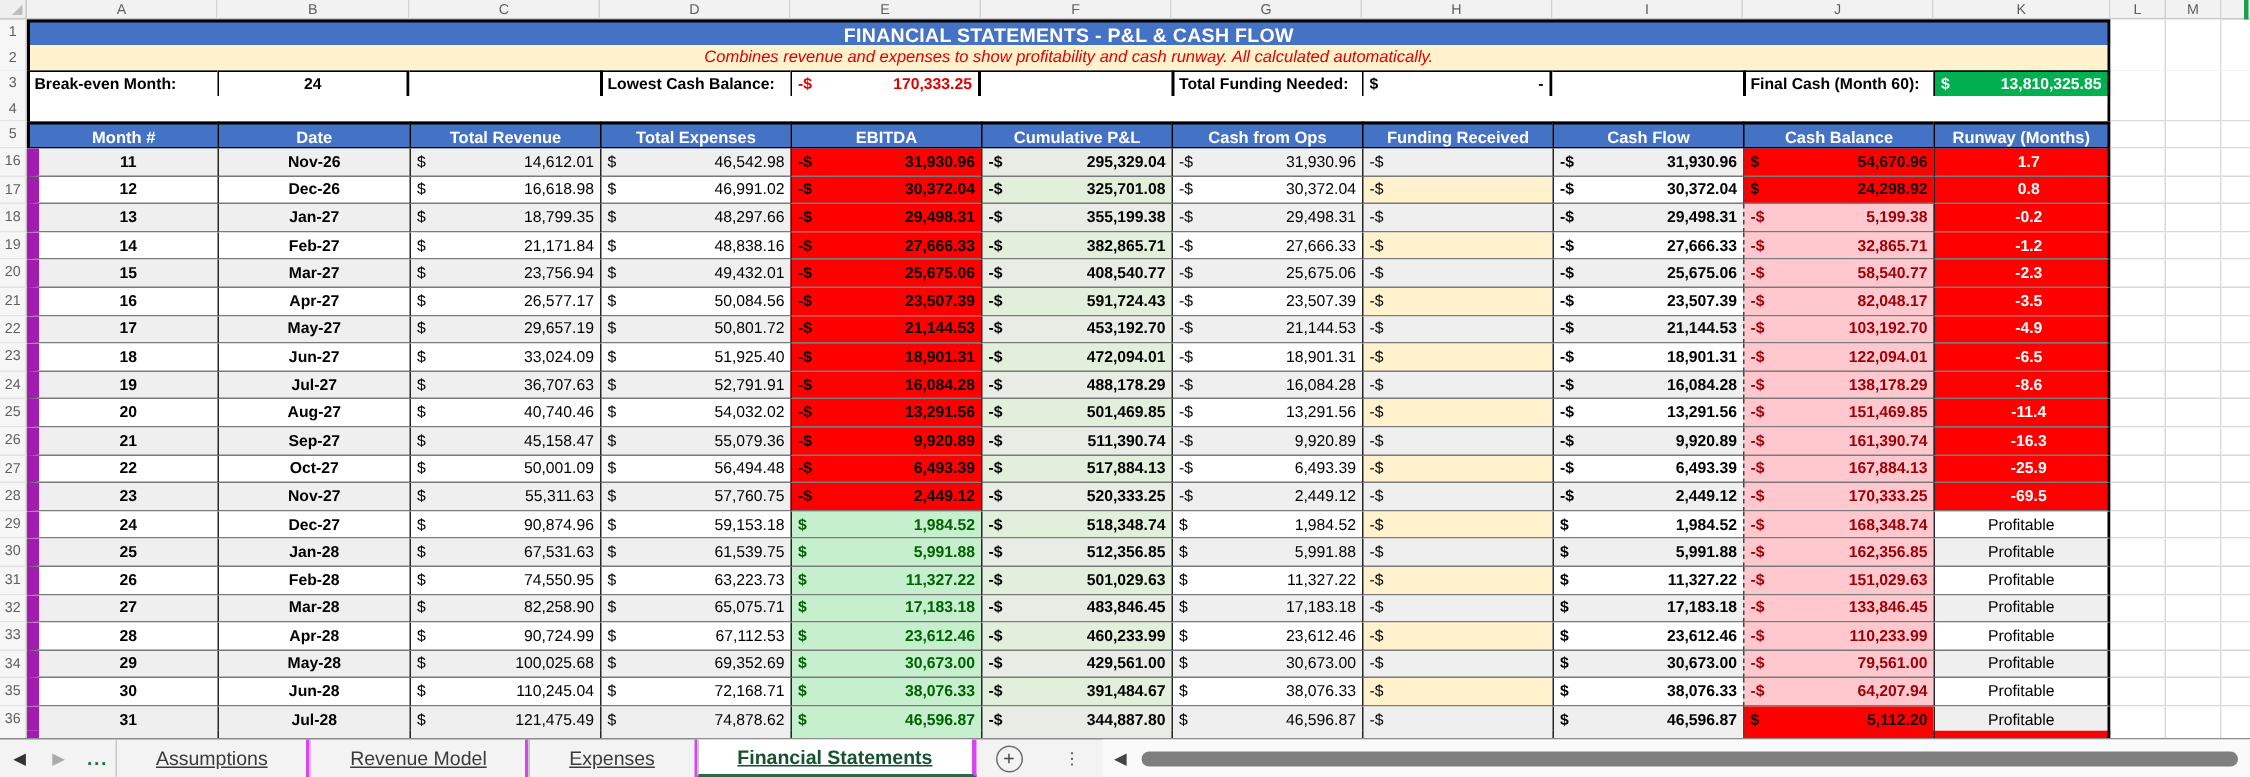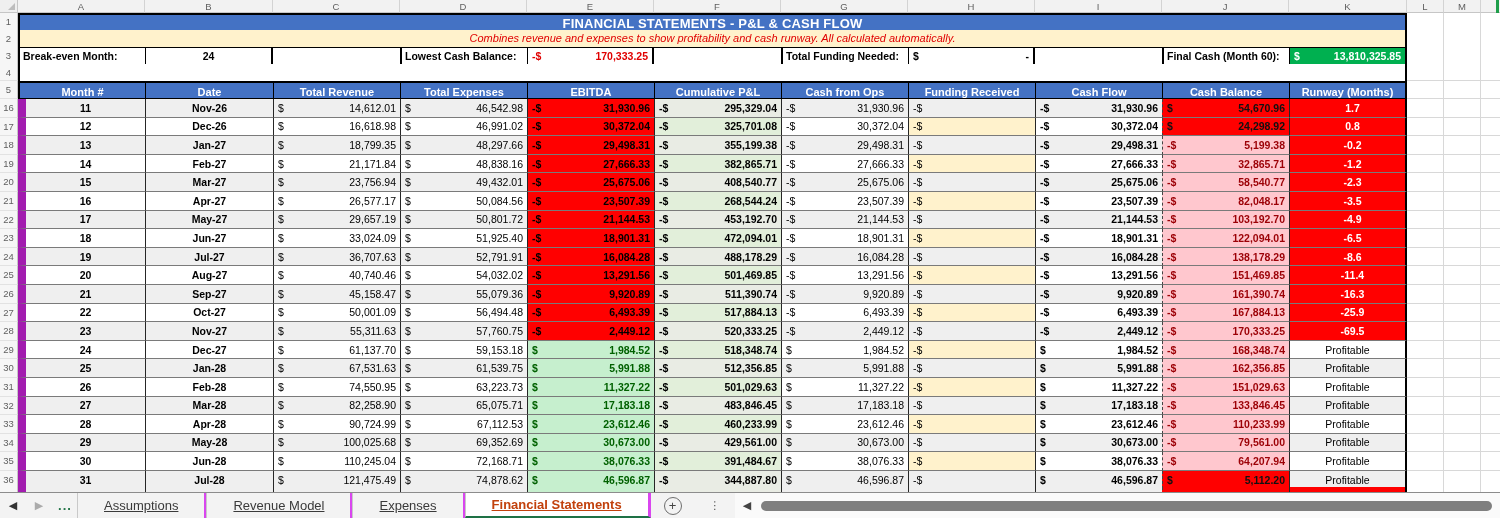--- a/index.html
+++ b/index.html
@@ -77,21 +77,21 @@
   #sliver { height:5px; overflow:hidden; }
   #sliver .c { border-bottom:none; }
 
   
   #tabbar { position:absolute; left:0; bottom:0; width:1500px; height:26px; background:#F3F3F3; border-top:1px solid #8C8C8C;
     display:flex; align-items:stretch; font-size:13px; color:#3a3a3a; }
   .navarr { width:26px; display:flex; align-items:center; justify-content:center; font-size:11px; color:#333; cursor:default; }
   .navarr.dim { color:#ABABAB; }
   #moredots { width:26px; display:flex; align-items:center; justify-content:center; font-weight:bold; color:#217346; letter-spacing:1px; }
   .tab { display:flex; align-items:center; padding:0 26px; border-right:3px solid #d946ef; border-left:1px solid #C9C9C9; margin-left:-1px; white-space:nowrap;text-decoration:underline; }
-  .tab.active { background:#fff; color:#c2410c; font-weight:bold; border-bottom:2px solid #1E7145; }
+  .tab.active { background:#fff; color:#14532d; font-weight:bold; border-bottom:2px solid #1E7145; }
   #addsheet { width:44px; display:flex; align-items:center; justify-content:center; }
   #addsheet .circ { width:18px; height:18px; border:1px solid #6e6e6e; border-radius:50%; display:flex; align-items:center; justify-content:center; font-size:13px; color:#444; line-height:1; }
   #kebab { width:40px; display:flex; align-items:center; justify-content:center; color:#555; font-size:11px; letter-spacing:0; }
   #scrolltrack { flex:1; position:relative; background:#FAFAFA; margin:0; }
   #scrollarrow { position:absolute; left:8px; top:6px; font-size:11px; color:#444; }
   #scrollthumb { position:absolute; left:26px; right:8px; top:8px; height:10px; background:#7F7F7F; border-radius:5px; }
 </style>
 </head>
 <body>
 
@@ -404,21 +404,21 @@
         <div class="c cm">
           <div class="">$</div>
           <div class="">50,084.56</div>
         </div>
         <div class="c ebit-neg cm">
           <div class="">-$</div>
           <div class="">23,507.39</div>
         </div>
         <div class="c cum cum-g cm">
           <div class="">-$</div>
-          <div class="">268,544.24</div>
+          <div class="">591,724.43</div>
         </div>
         <div class="c cm">
           <div class="">-$</div>
           <div class="">23,507.39</div>
         </div>
         <div class="c fund-y cm">
           <div class="">-$</div>
           <div class=""></div>
         </div>
         <div class="c bold cm">
@@ -720,21 +720,21 @@
         <div class="g"></div>
         <div class="g"></div>
         <div class="g" style="border-right: none;"></div>
       </div>
       <div class="srow">
         <div class="gut" style="line-height: 17.6px;">29</div>
         <div class="c cc first semi">24</div>
         <div class="c cc semi">Dec-27</div>
         <div class="c cm">
           <div class="">$</div>
-          <div class="">61,137.70</div>
+          <div class="">90,874.96</div>
         </div>
         <div class="c cm">
           <div class="">$</div>
           <div class="">59,153.18</div>
         </div>
         <div class="c ebit-pos cm">
           <div class="">$</div>
           <div class="">1,984.52</div>
         </div>
         <div class="c cum cum-g cm">

